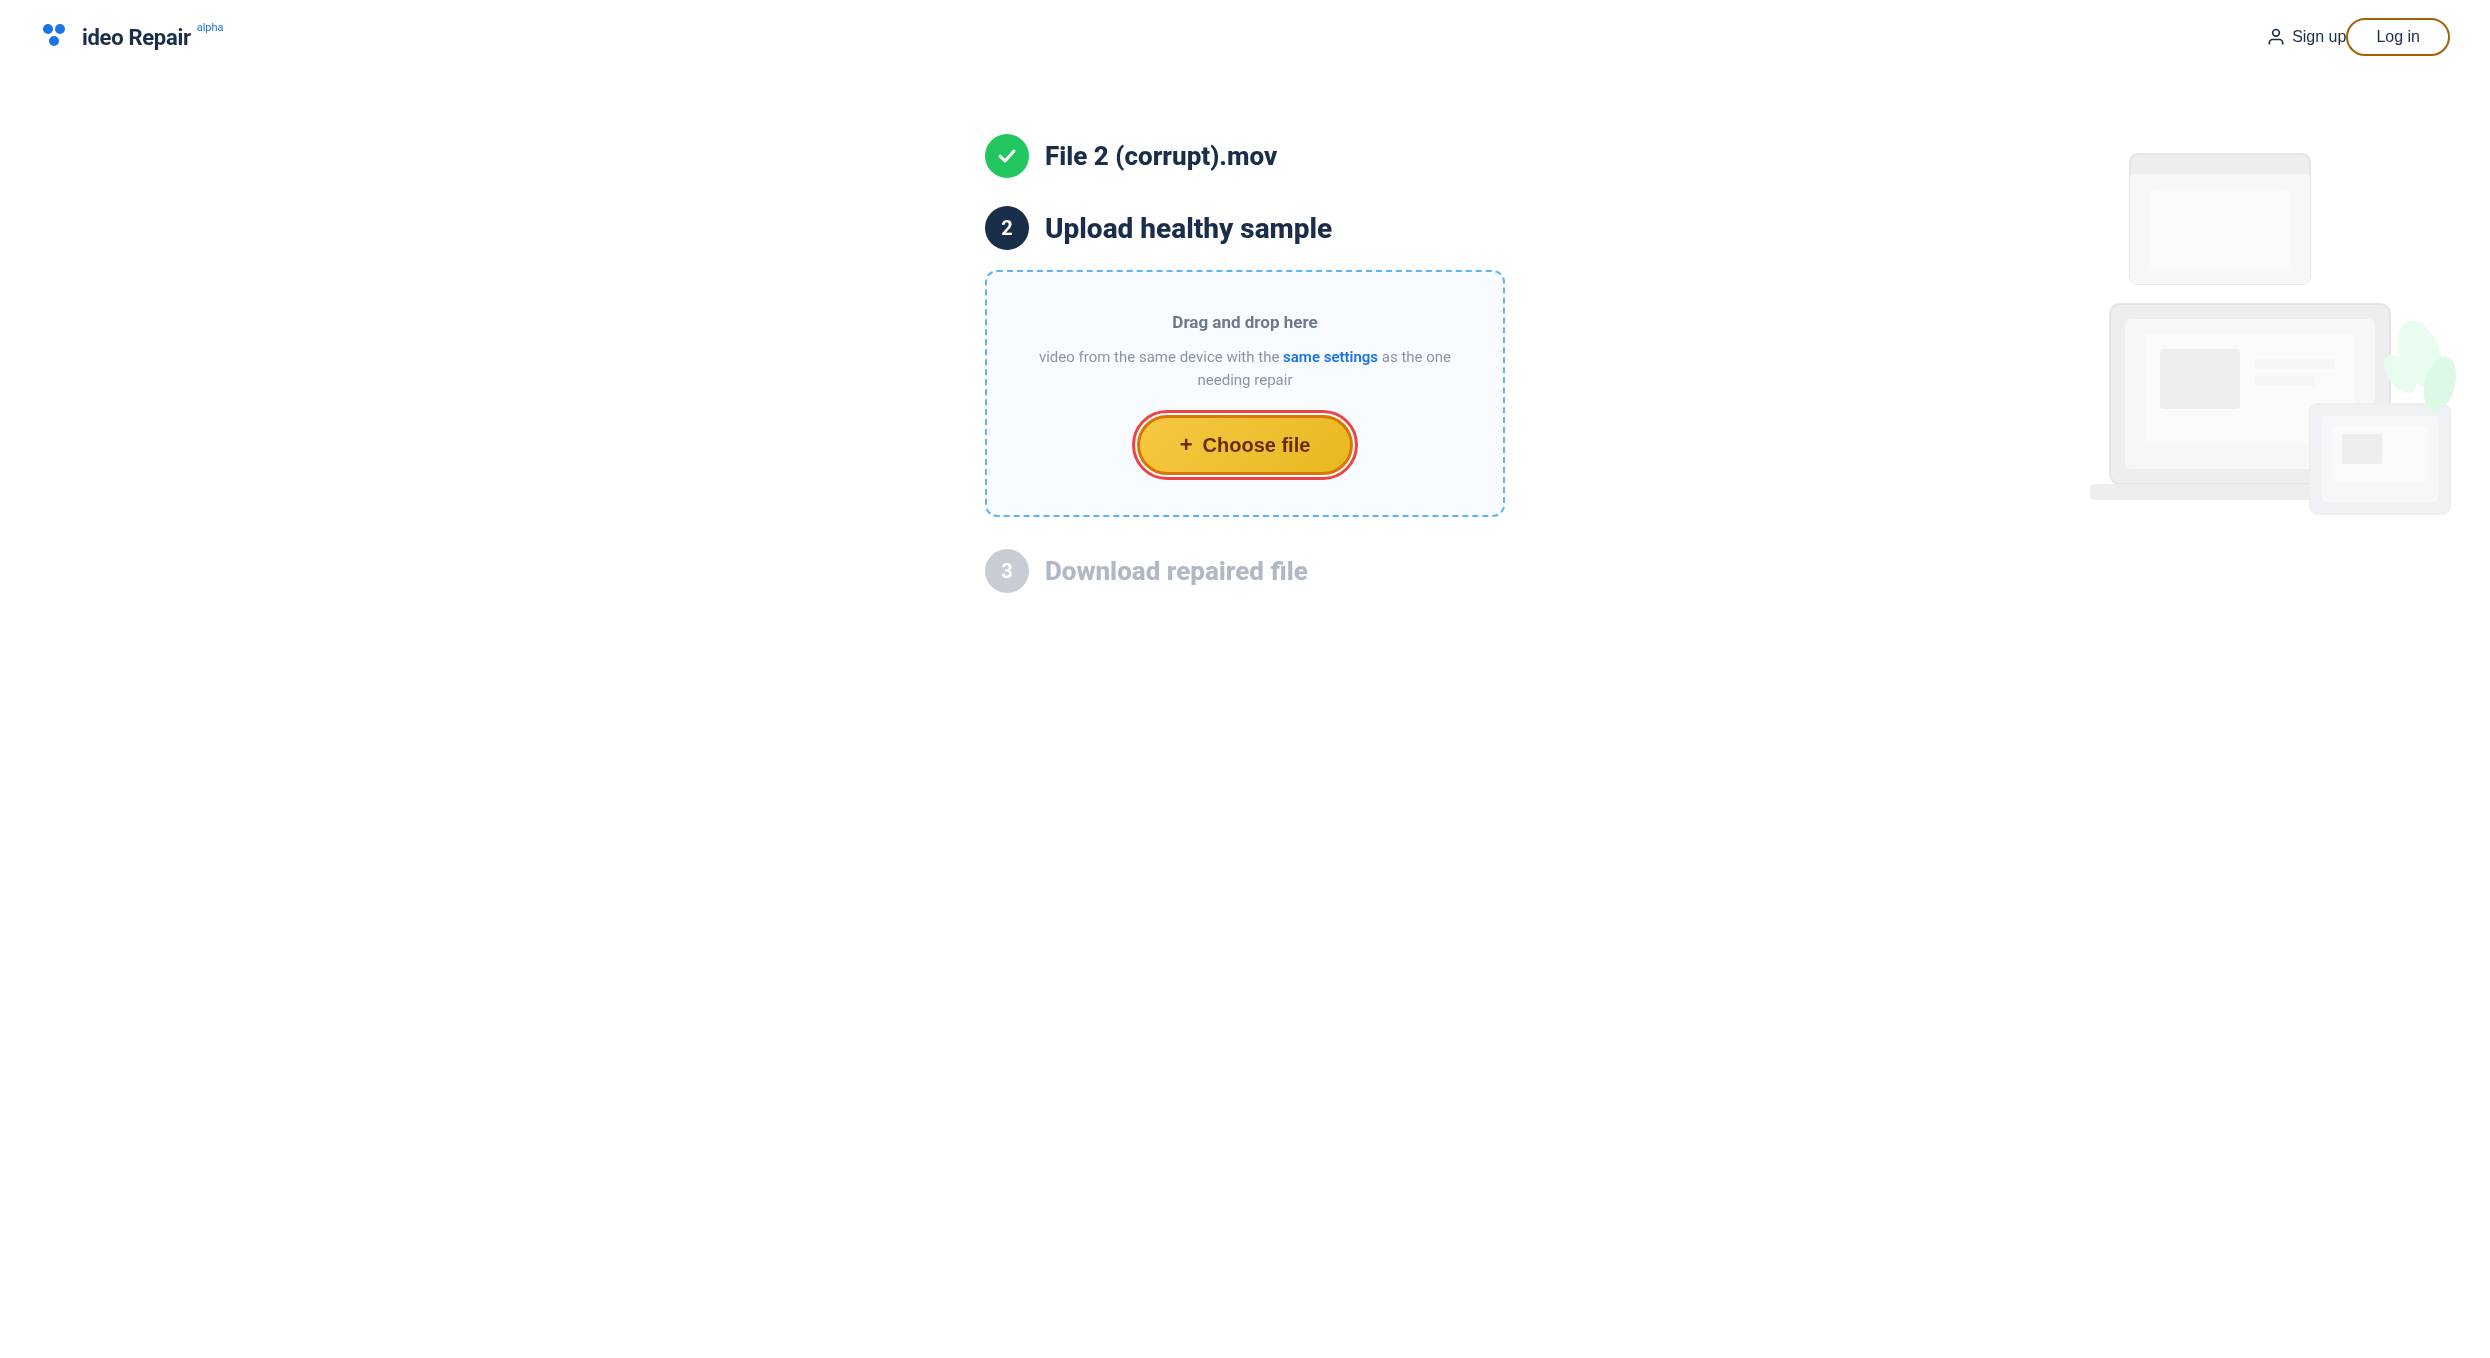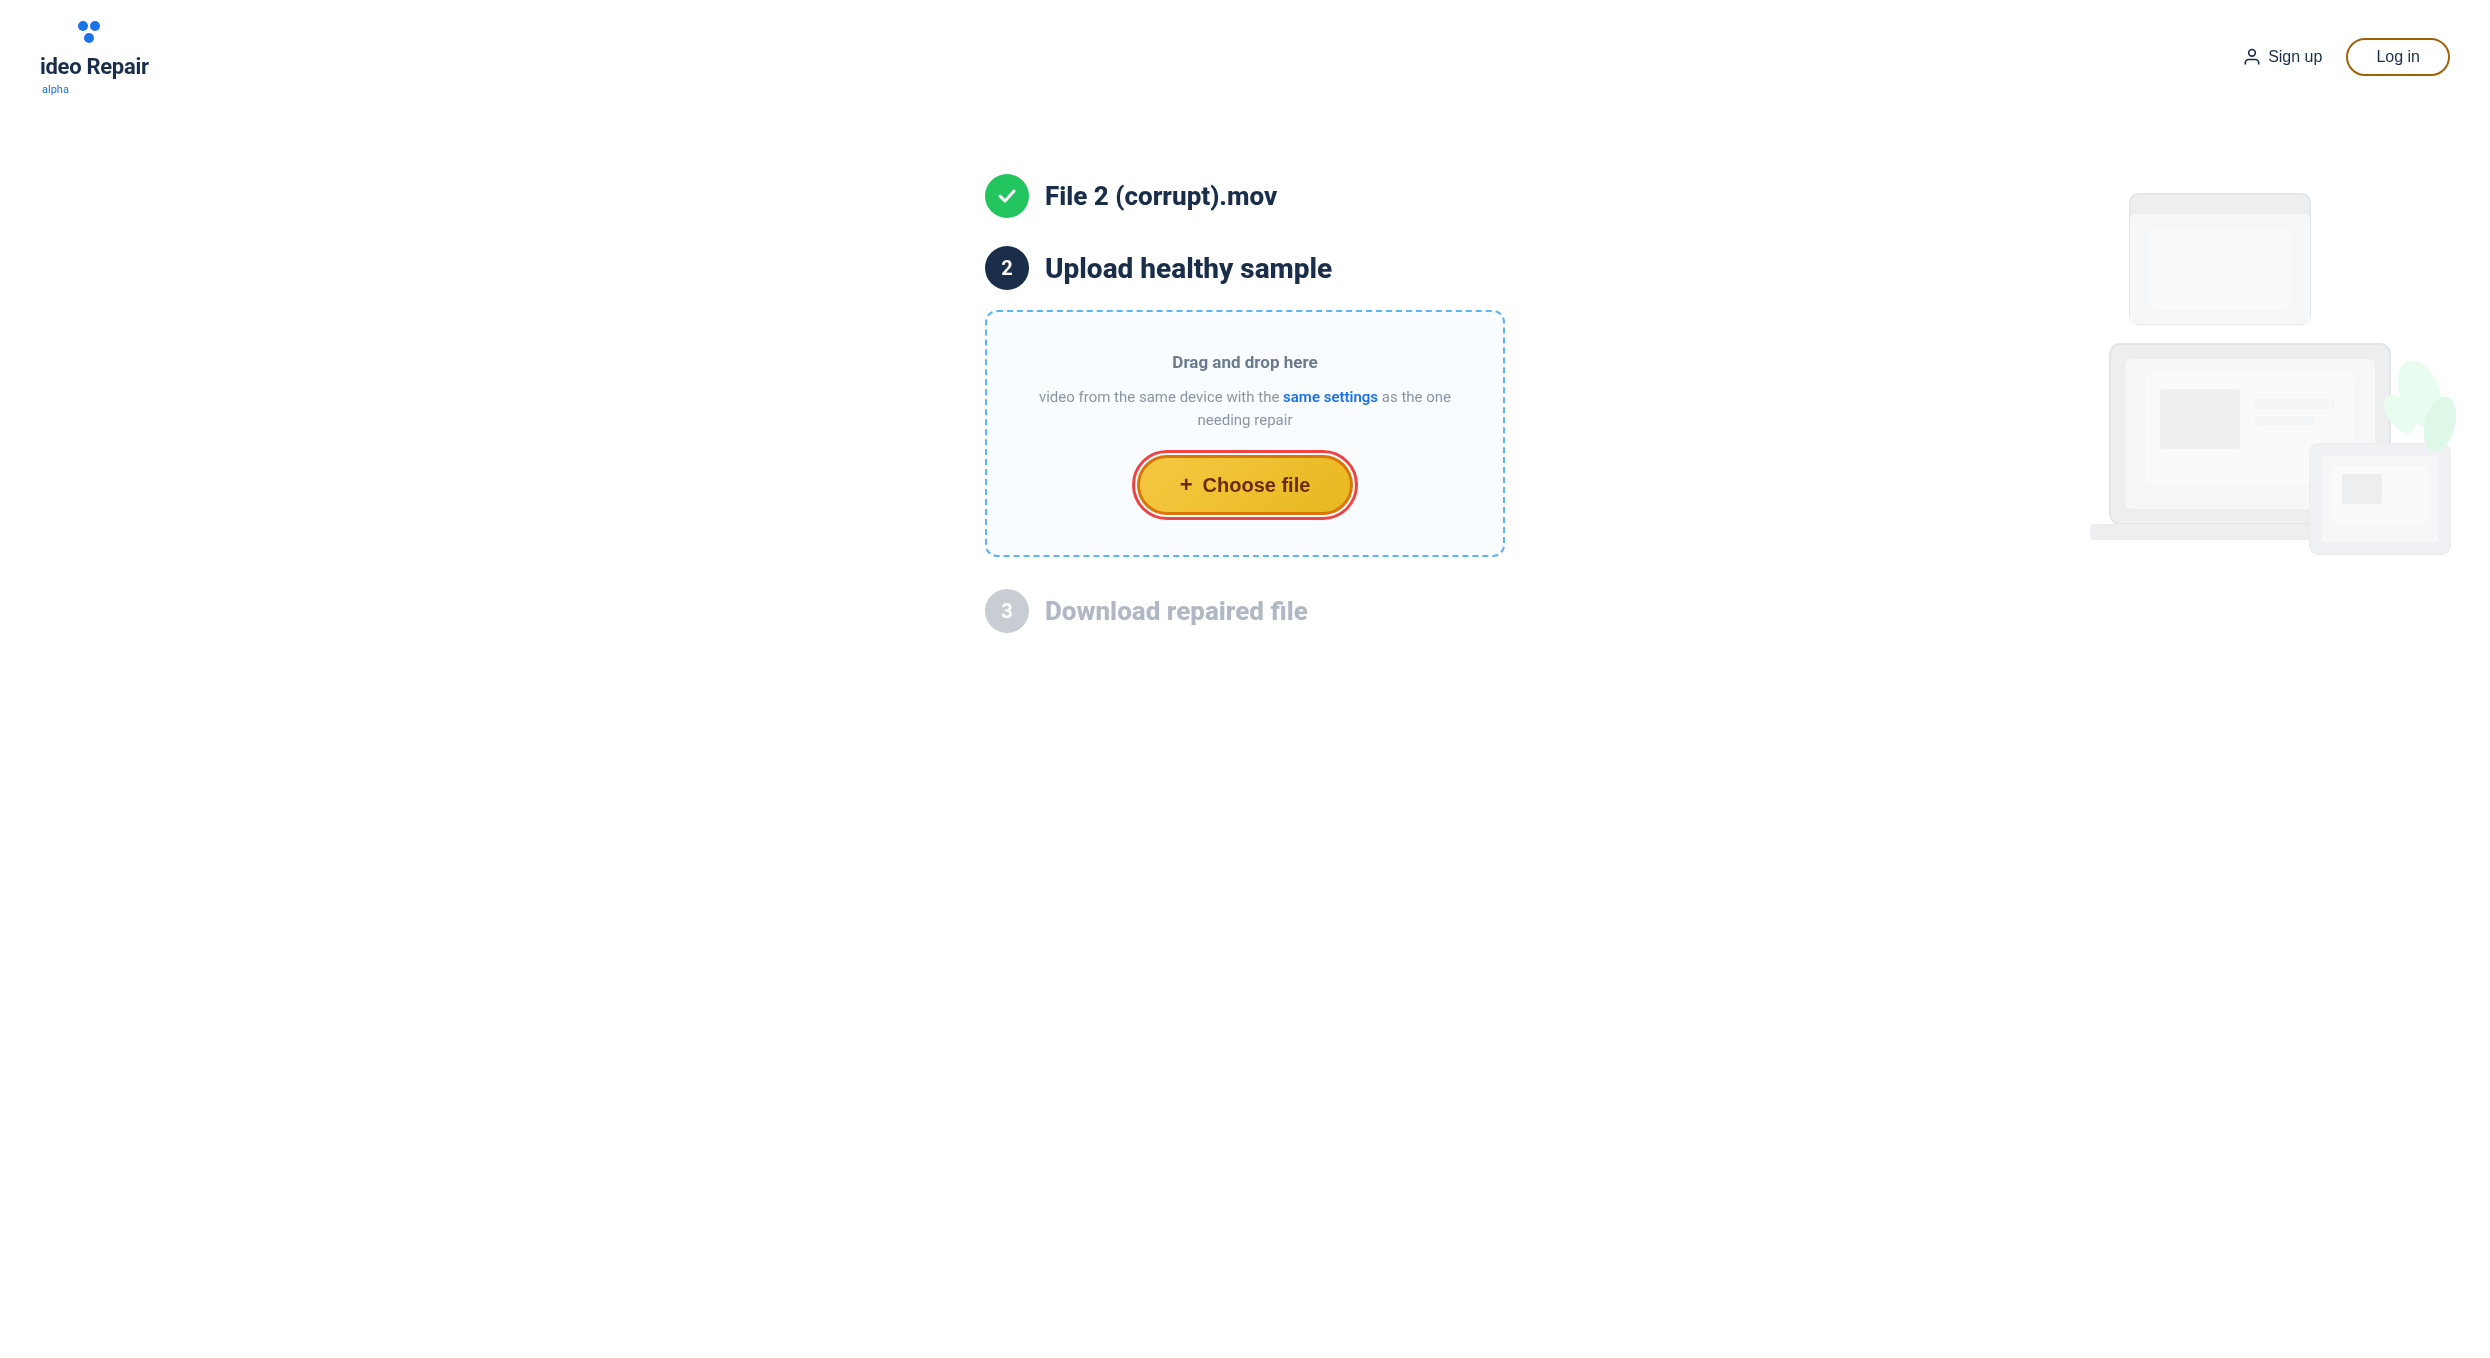--- a/index.html
+++ b/index.html
@@ -21,21 +21,20 @@
       align-items: center;
       justify-content: space-between;
       padding: 18px 40px;
       background: #fff;
     }
 
     .logo-area {
       display: flex;
       align-items: center;
       gap: 4px;
-      flex-direction: column;
     }
 
     .logo-text {
       font-size: 22px;
       font-weight: 700;
       color: #1a2e4a;
       letter-spacing: -0.3px;
     }
 
     .logo-alpha {
@@ -43,21 +42,20 @@
       font-weight: 400;
       color: #1a73e8;
       margin-left: 2px;
       align-self: flex-start;
       margin-top: 0;
     }
 
     .header-actions {
       display: flex;
       align-items: center;
-      gap: 24px;
     }
 
     .signup-btn {
       display: flex;
       align-items: center;
       gap: 6px;
       background: none;
       border: none;
       cursor: pointer;
       font-size: 16px;

